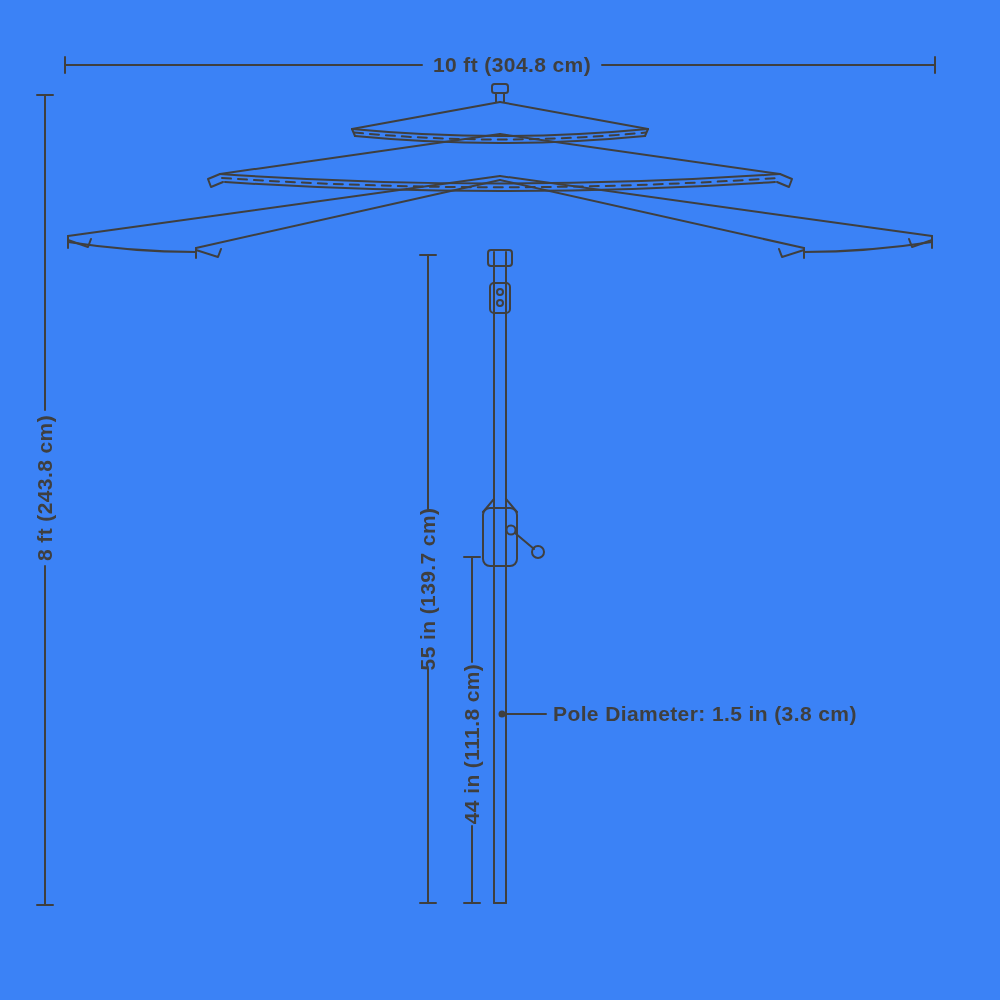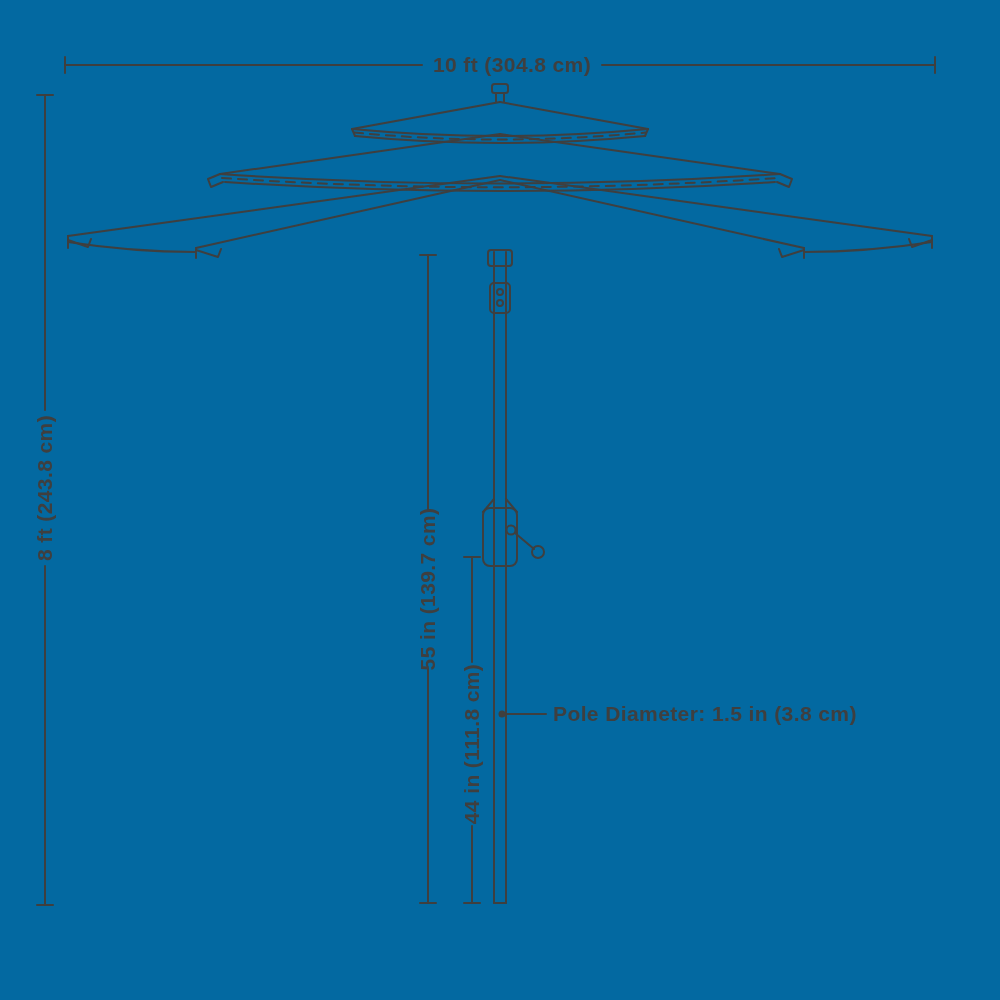--- a/index.html
+++ b/index.html
@@ -1,20 +1,20 @@
 <!DOCTYPE html>
 <html><head>
 <meta charset="utf-8">
 <style>
   html, body { margin: 0; padding: 0; background: #ffffff; }
   .canvas {
     position: relative;
     width: 1000px;
     height: 1000px;
-    background: #0369a1;
+    background: #3b82f6;
     overflow: hidden;
   }
   svg { display: block; }
   .dim-label {
     font-family: "Liberation Sans", sans-serif;
     font-size: 21px;
     font-weight: 600;
     letter-spacing: 0.4px;
   }
 </style>

